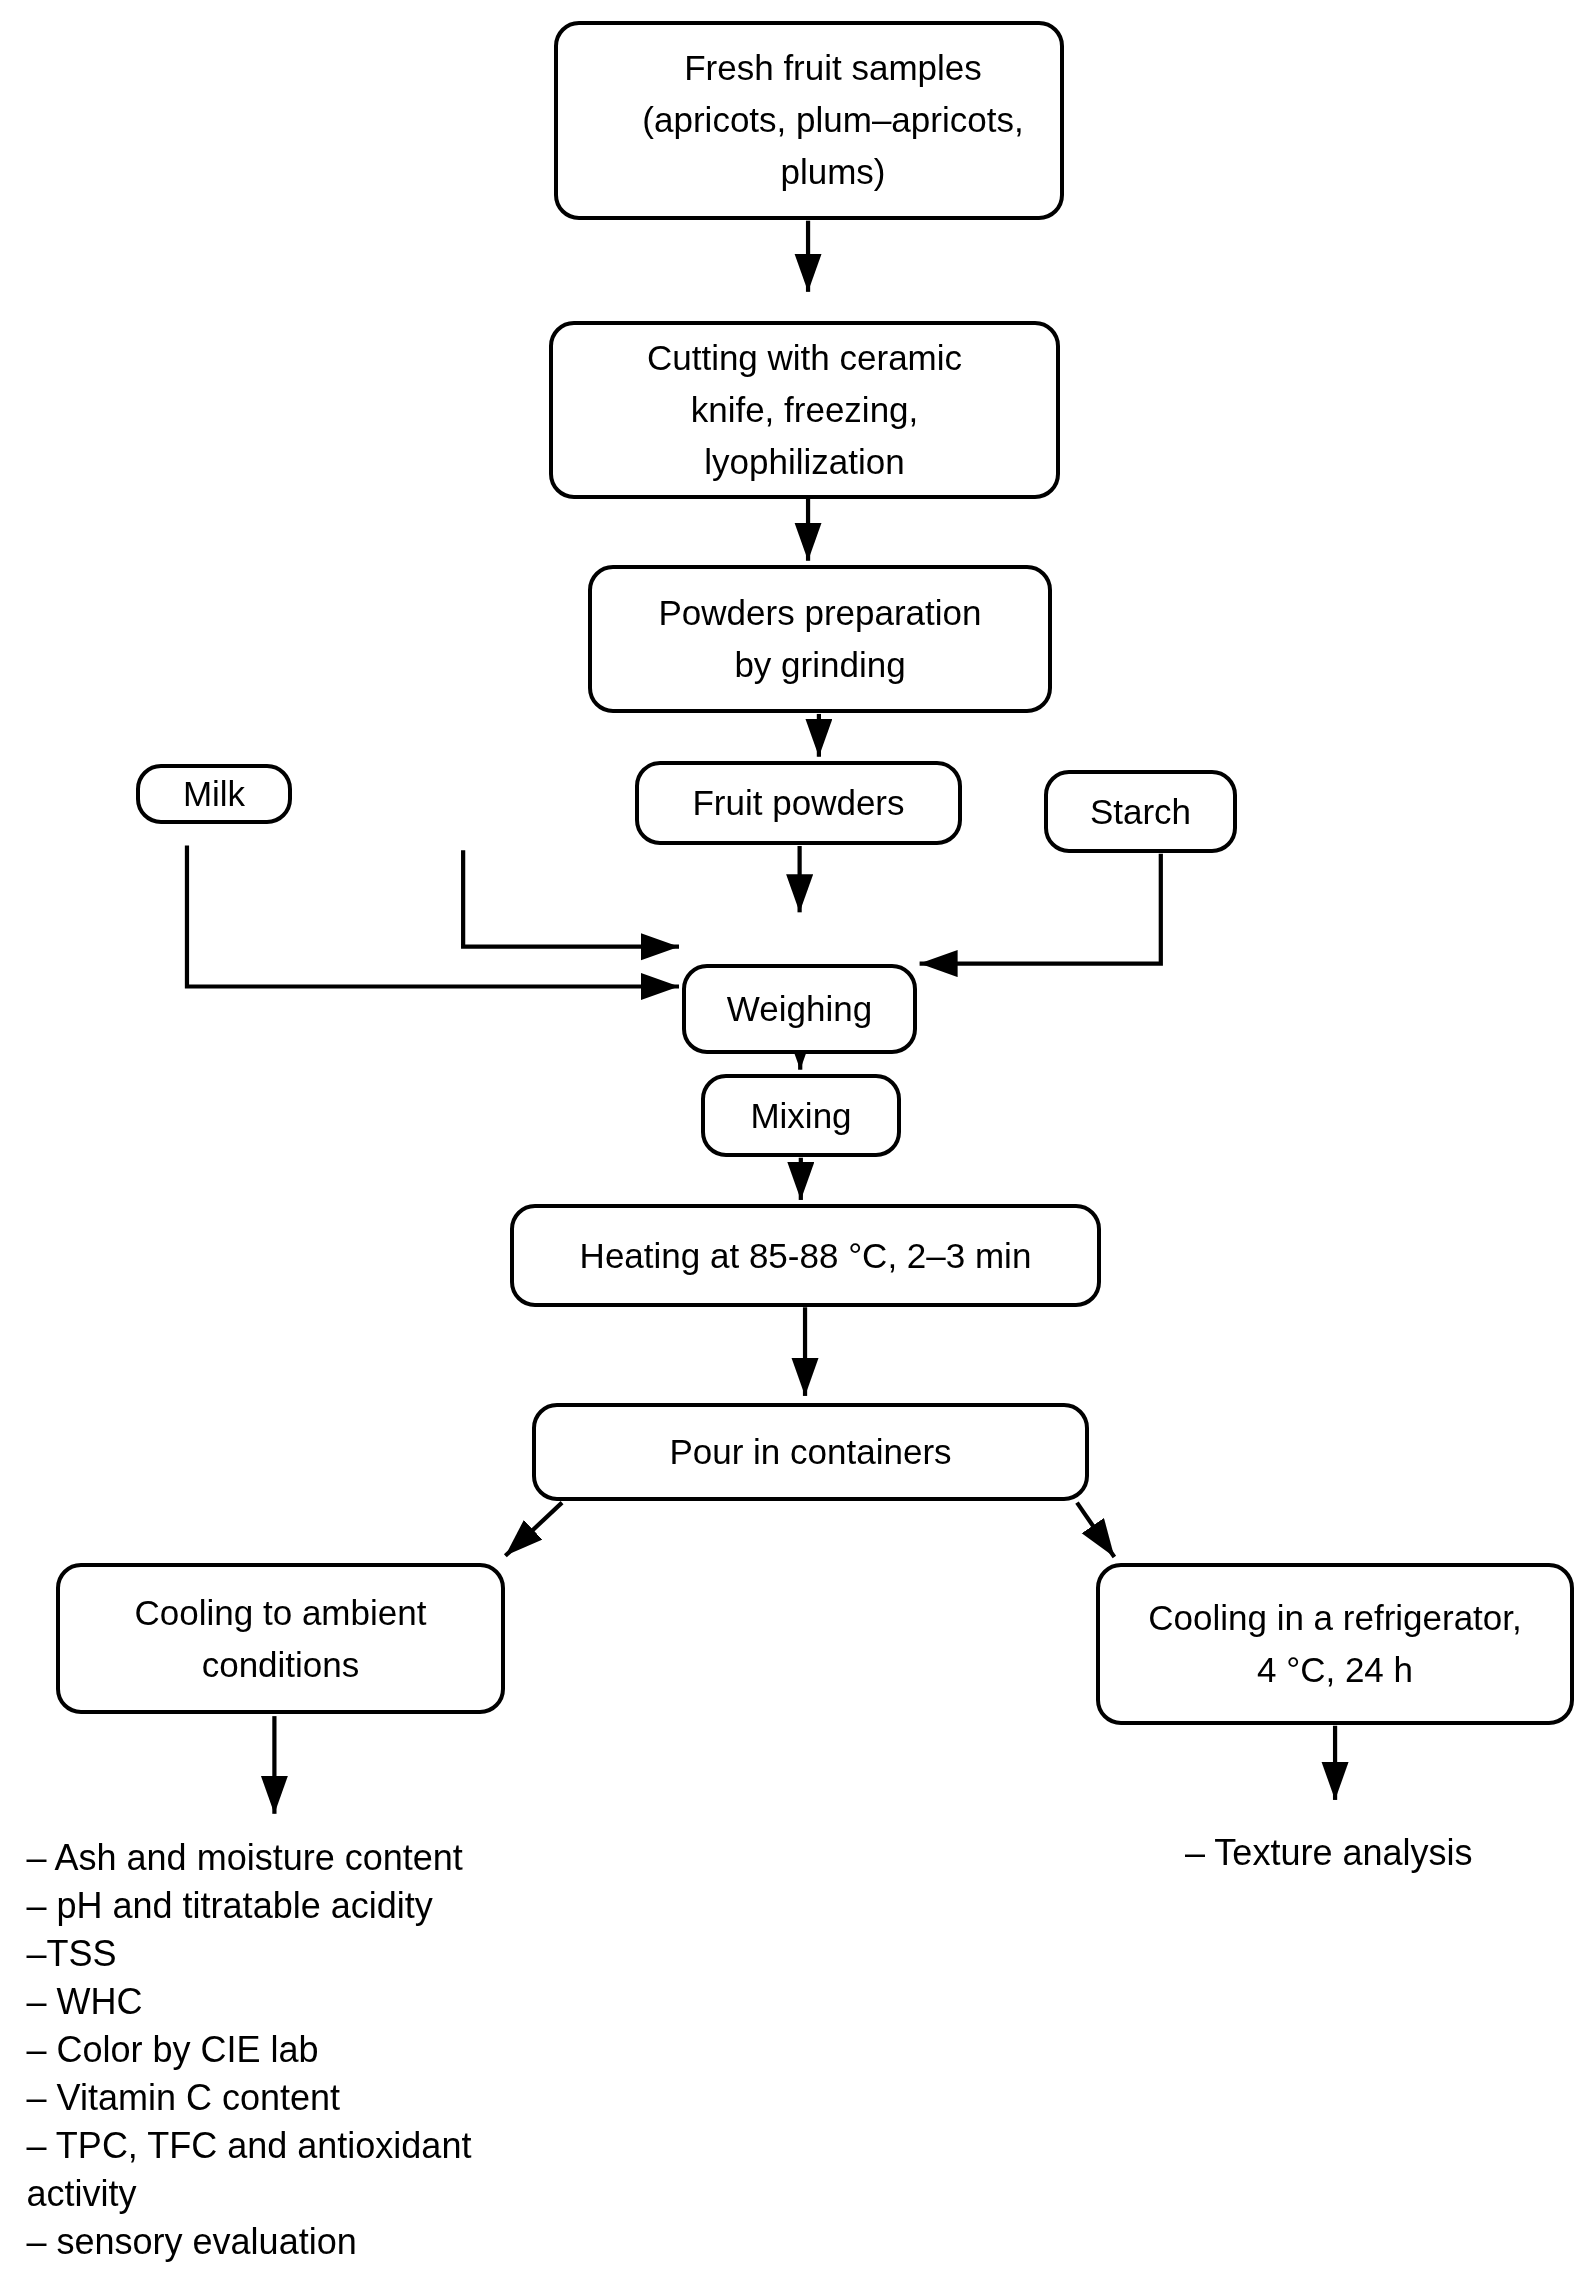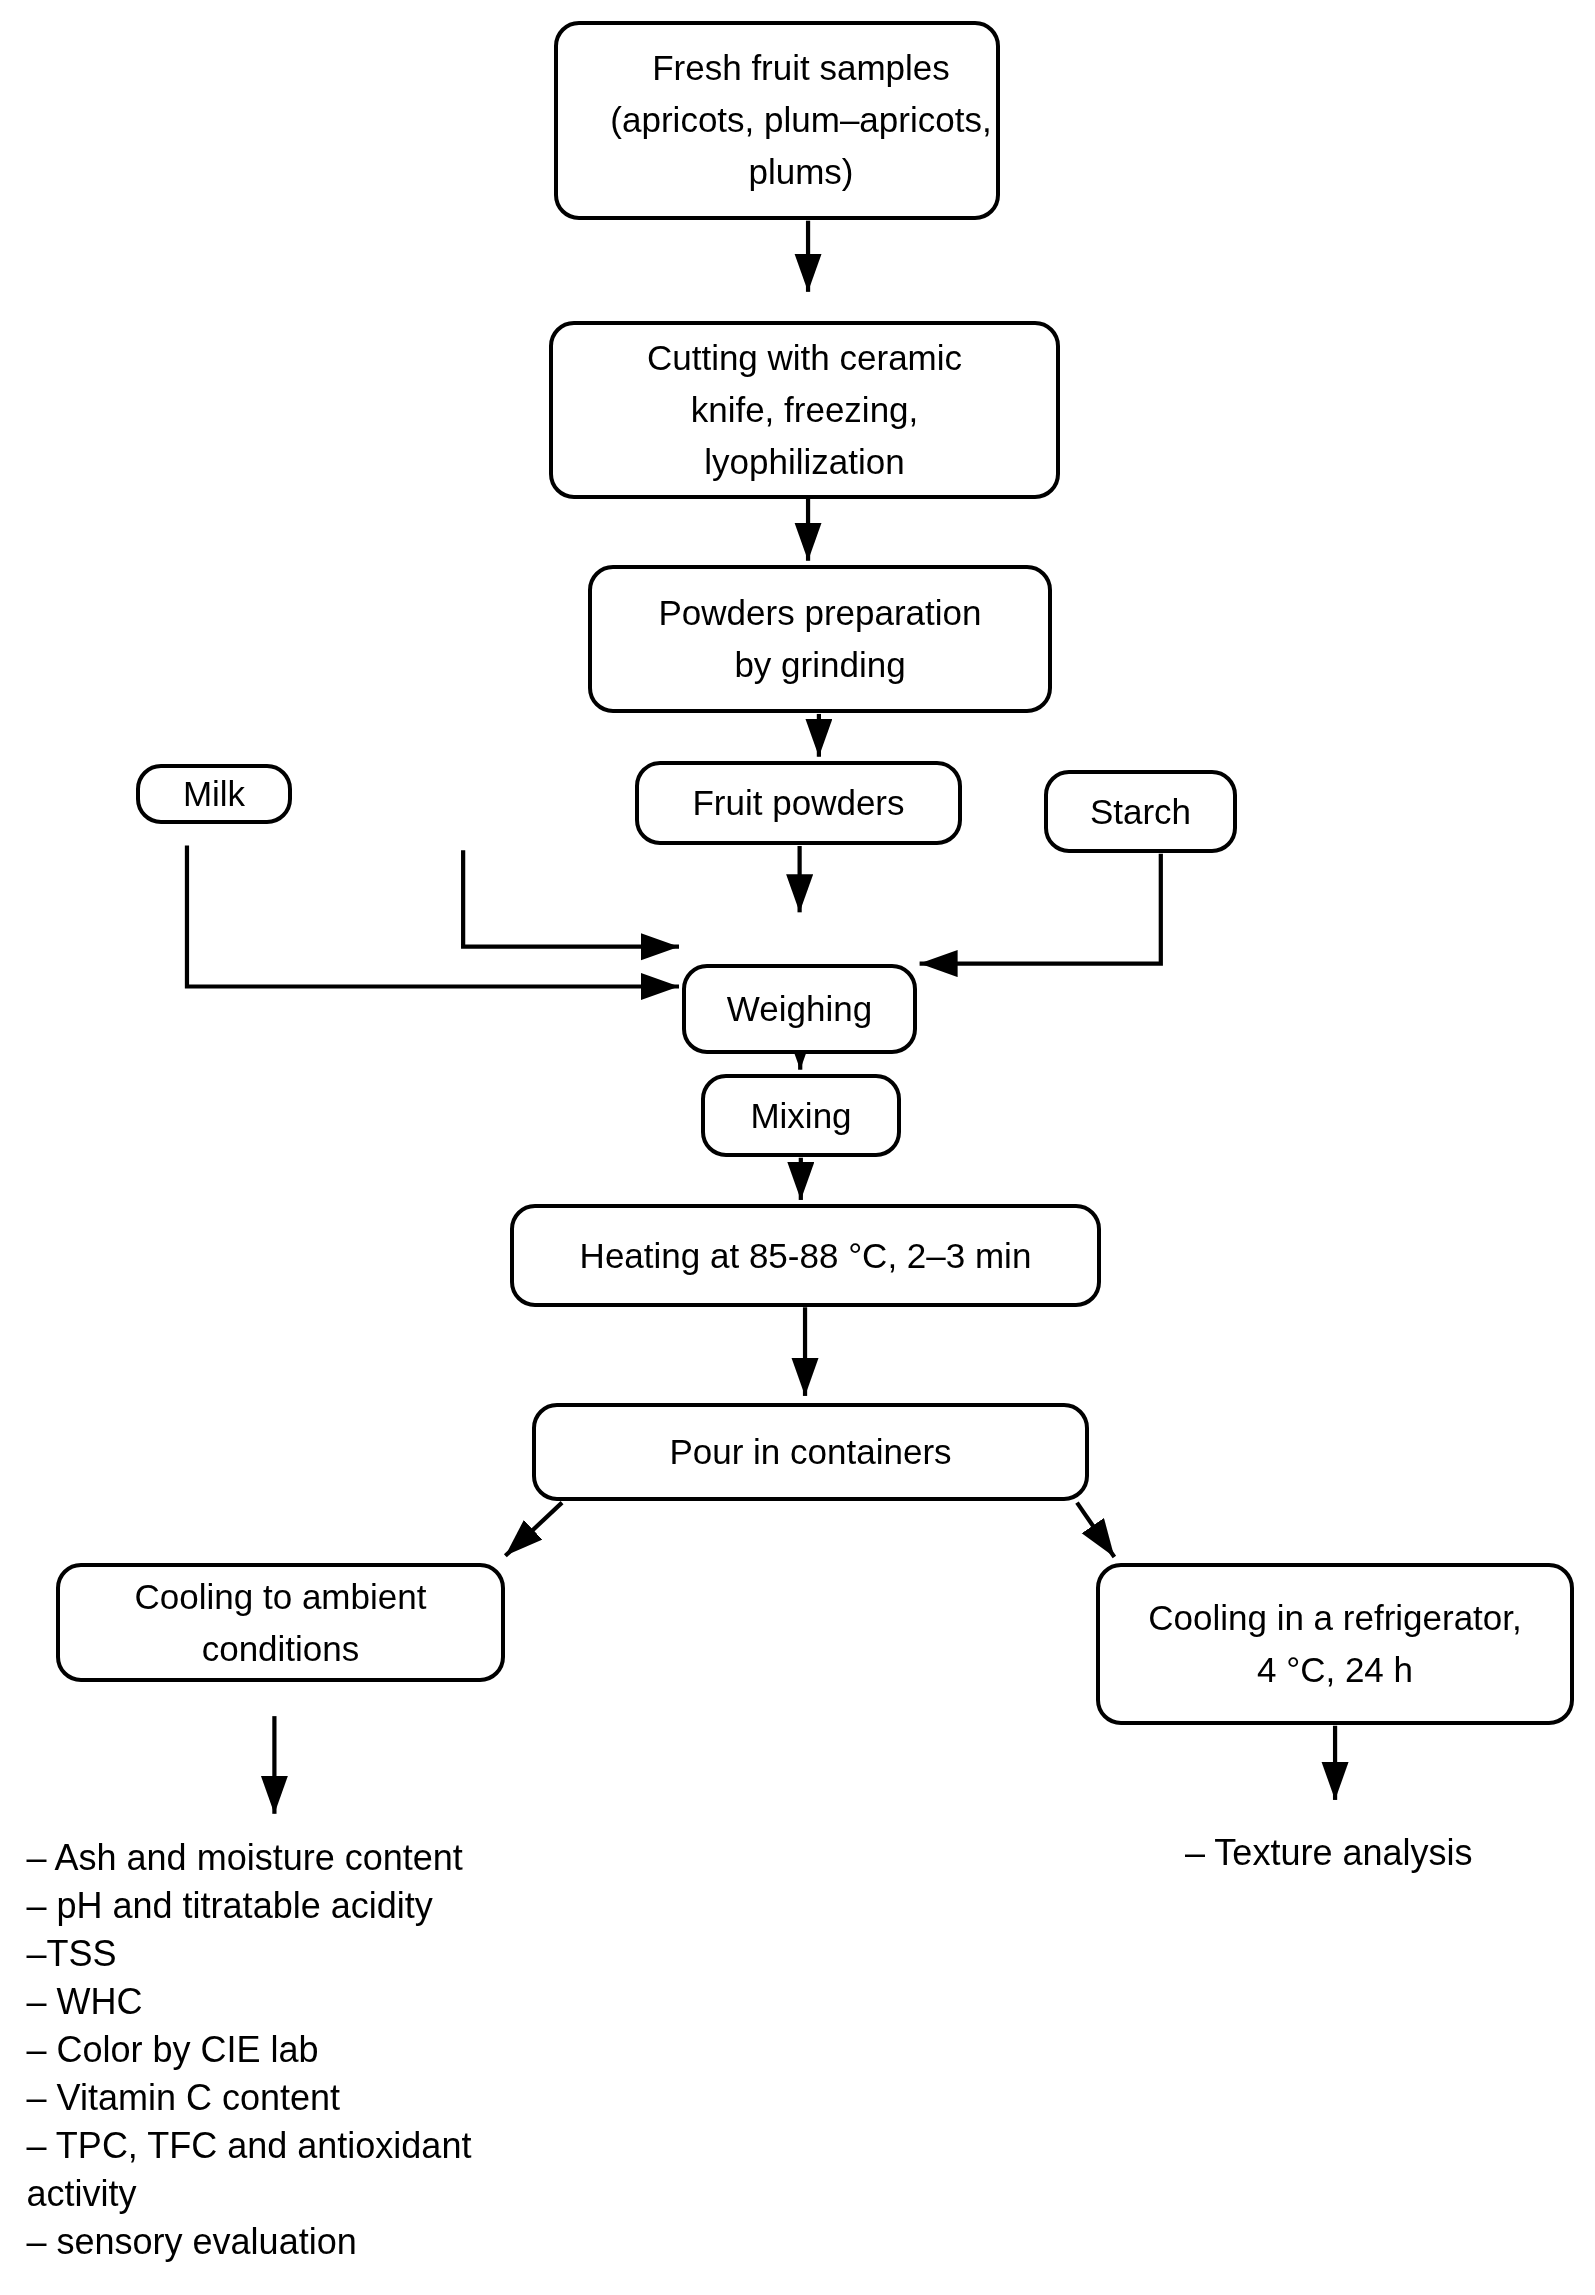--- a/index.html
+++ b/index.html
@@ -32,32 +32,32 @@
     display: flex;
     align-items: center;
     justify-content: center;
     text-align: center;
     font-size: 35px;
     line-height: 52px;
     white-space: pre-line;
     z-index: 2;
   }
   
-  .n-fresh     { left: 554px;  top: 20.5px;   width: 446px; height: 199px; padding-left: 48px; }
+  .n-fresh     { left: 554px;  top: 20.5px;   width: 510px; height: 199px; padding-left: 48px; }
   .n-cutting   { left: 549px;  top: 296px;  width: 511px; height: 178px; margin-top: 25px; }
   .n-powders   { left: 588px;  top: 565px;  width: 464px; height: 148px; }
   .n-milk      { left: 136px;  top: 764px; width: 156px; height: 60px; }
   .n-sugar     { left: 355px;  top: 767px; width: 217px; height: 83px; }
   .n-fruitpow  { left: 635px; top: 761px; width: 327px; height: 84px; }
   .n-starch    { left: 1044px; top: 770px; width: 193px; height: 83px; }
   .n-weighing  { left: 682px; top: 916px; width: 235px; height: 90px; margin-top: 48px; }
   .n-mixing    { left: 701px; top: 1074px; width: 200px; height: 83px; }
   .n-heating   { left: 510px;  top: 1204px; width: 591px; height: 103px; }
   .n-pour      { left: 532px;  top: 1403px; width: 557px; height: 98px; }
-  .n-coolamb   { left: 56px;   top: 1563px; width: 449px; height: 119px; }
+  .n-coolamb   { left: 56px;   top: 1563px; width: 449px; height: 151px; }
   .n-coolfridge{ left: 1096px; top: 1563px; width: 478px; height: 162px; }
 
   .analyses-list {
     position: absolute;
     left: 26.5px;
     top: 1834px;
     width: 543px;
     z-index: 2;
   }
   .analysis-line {

